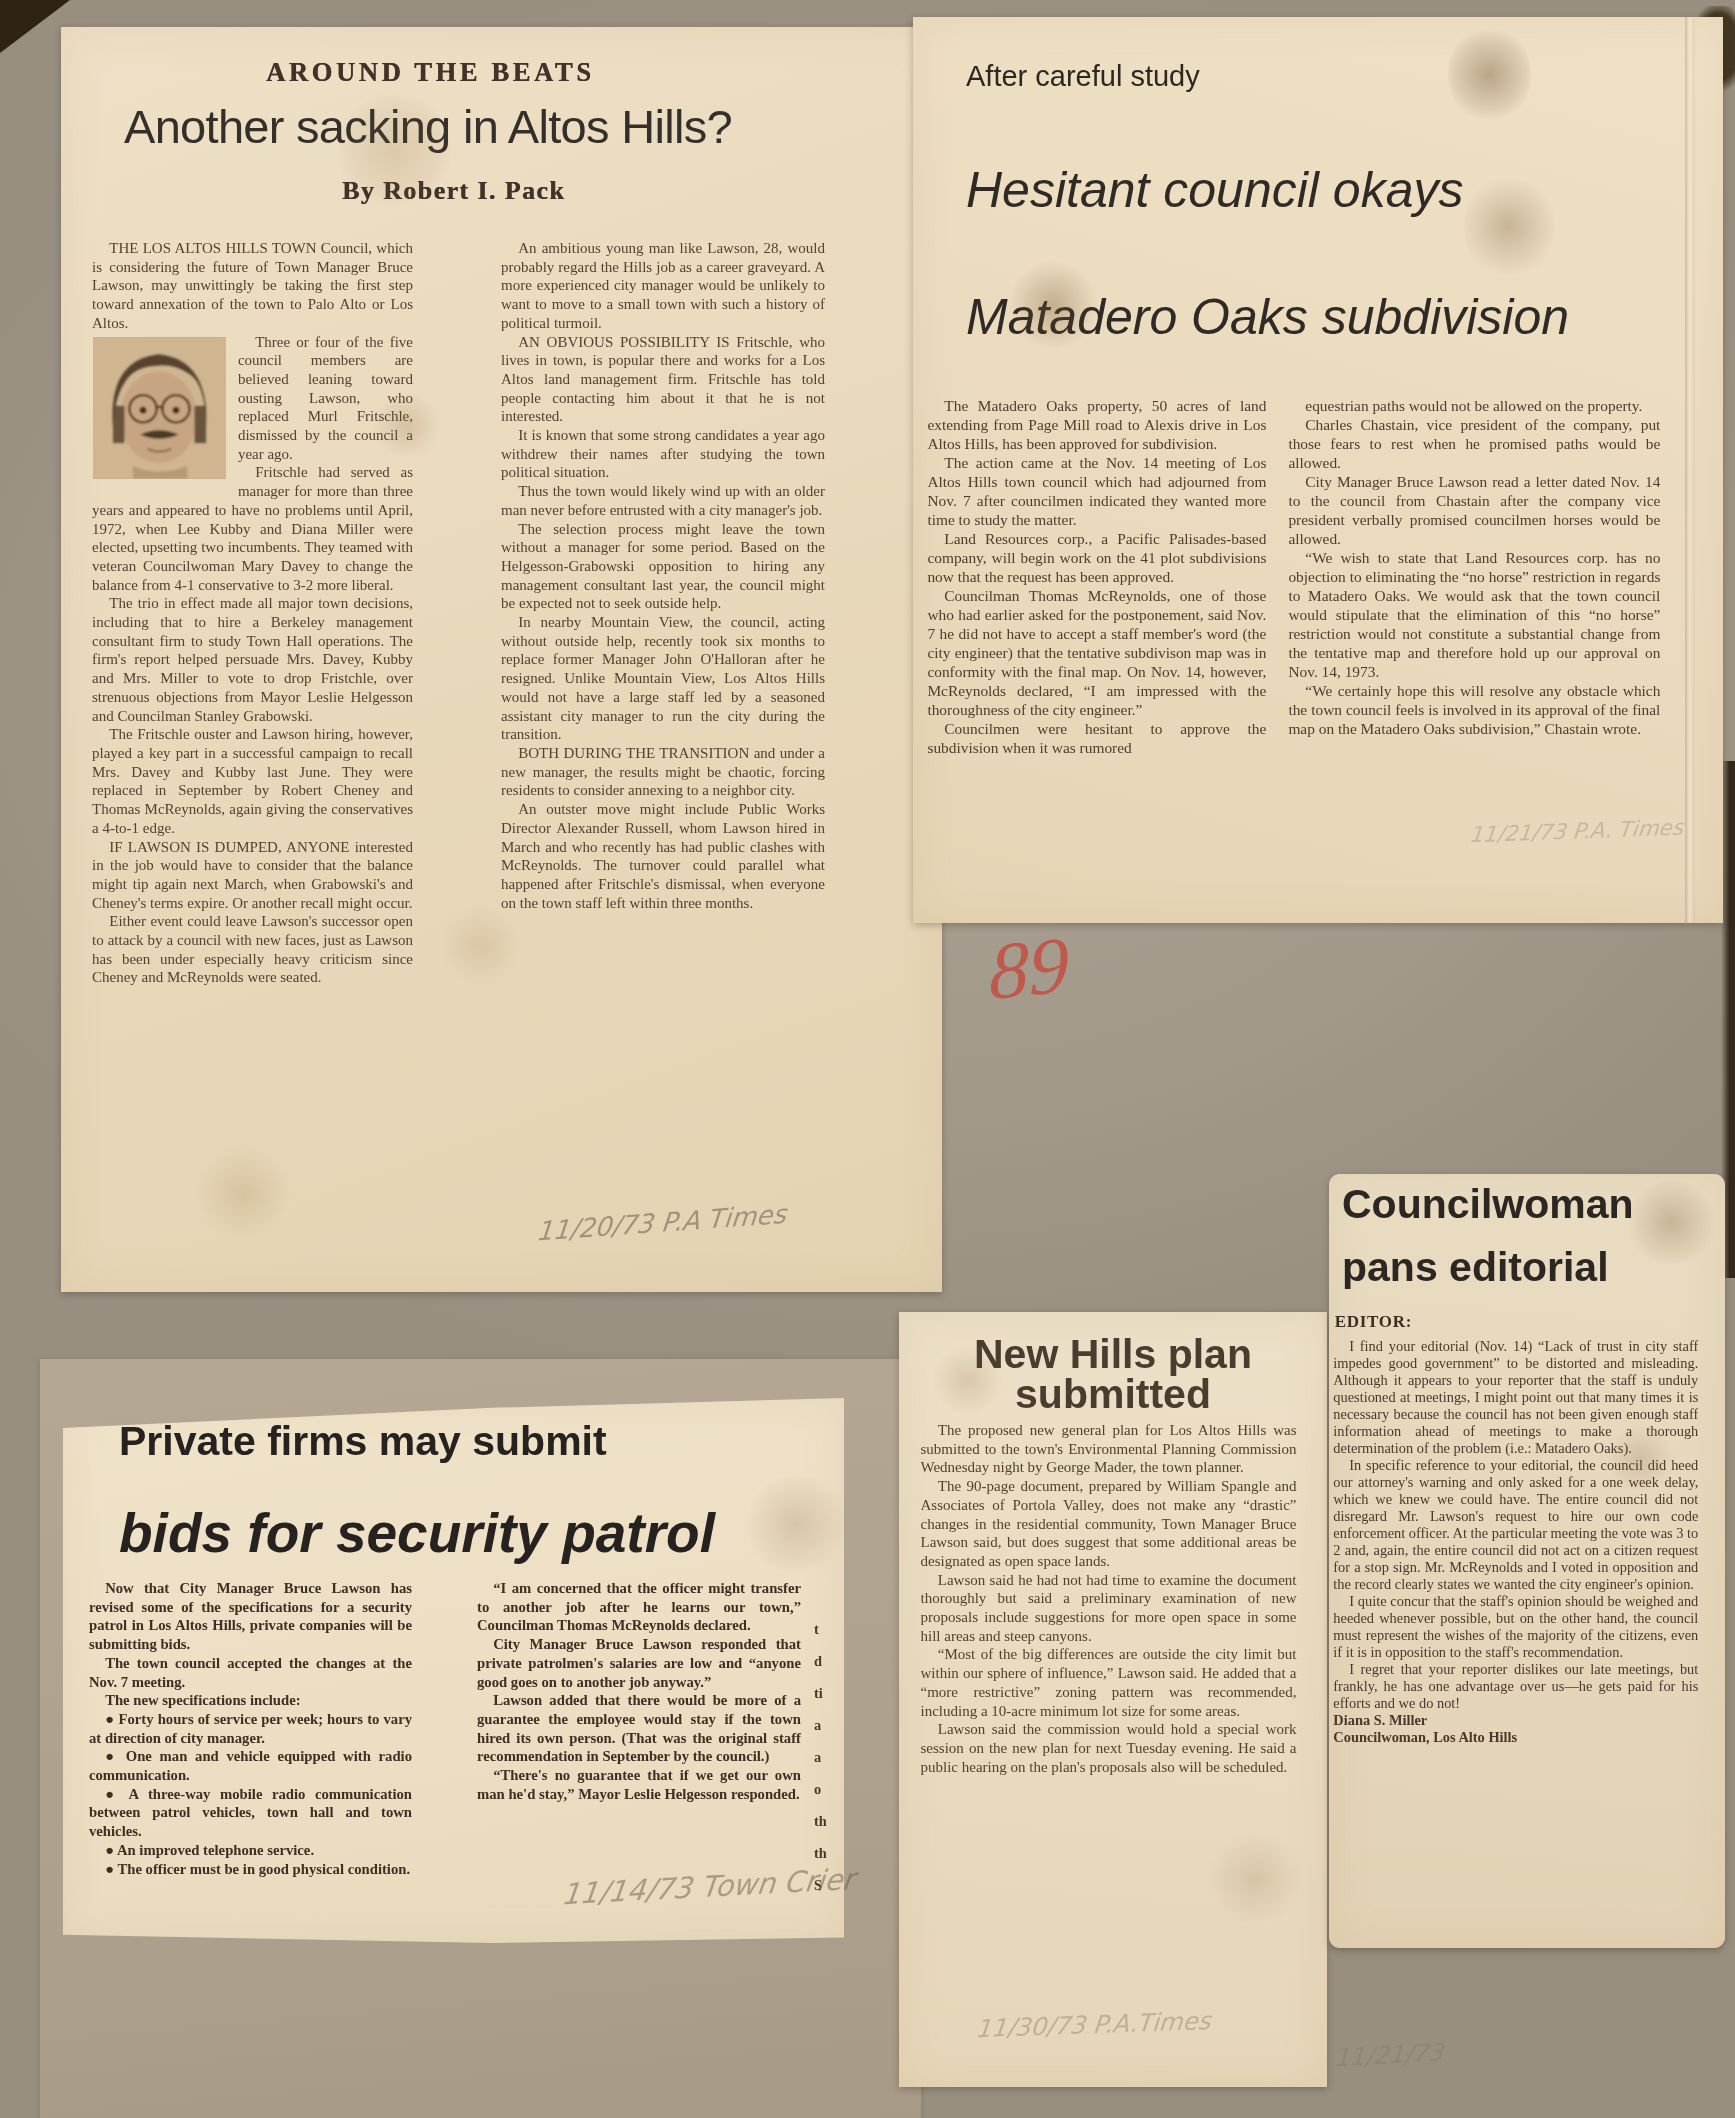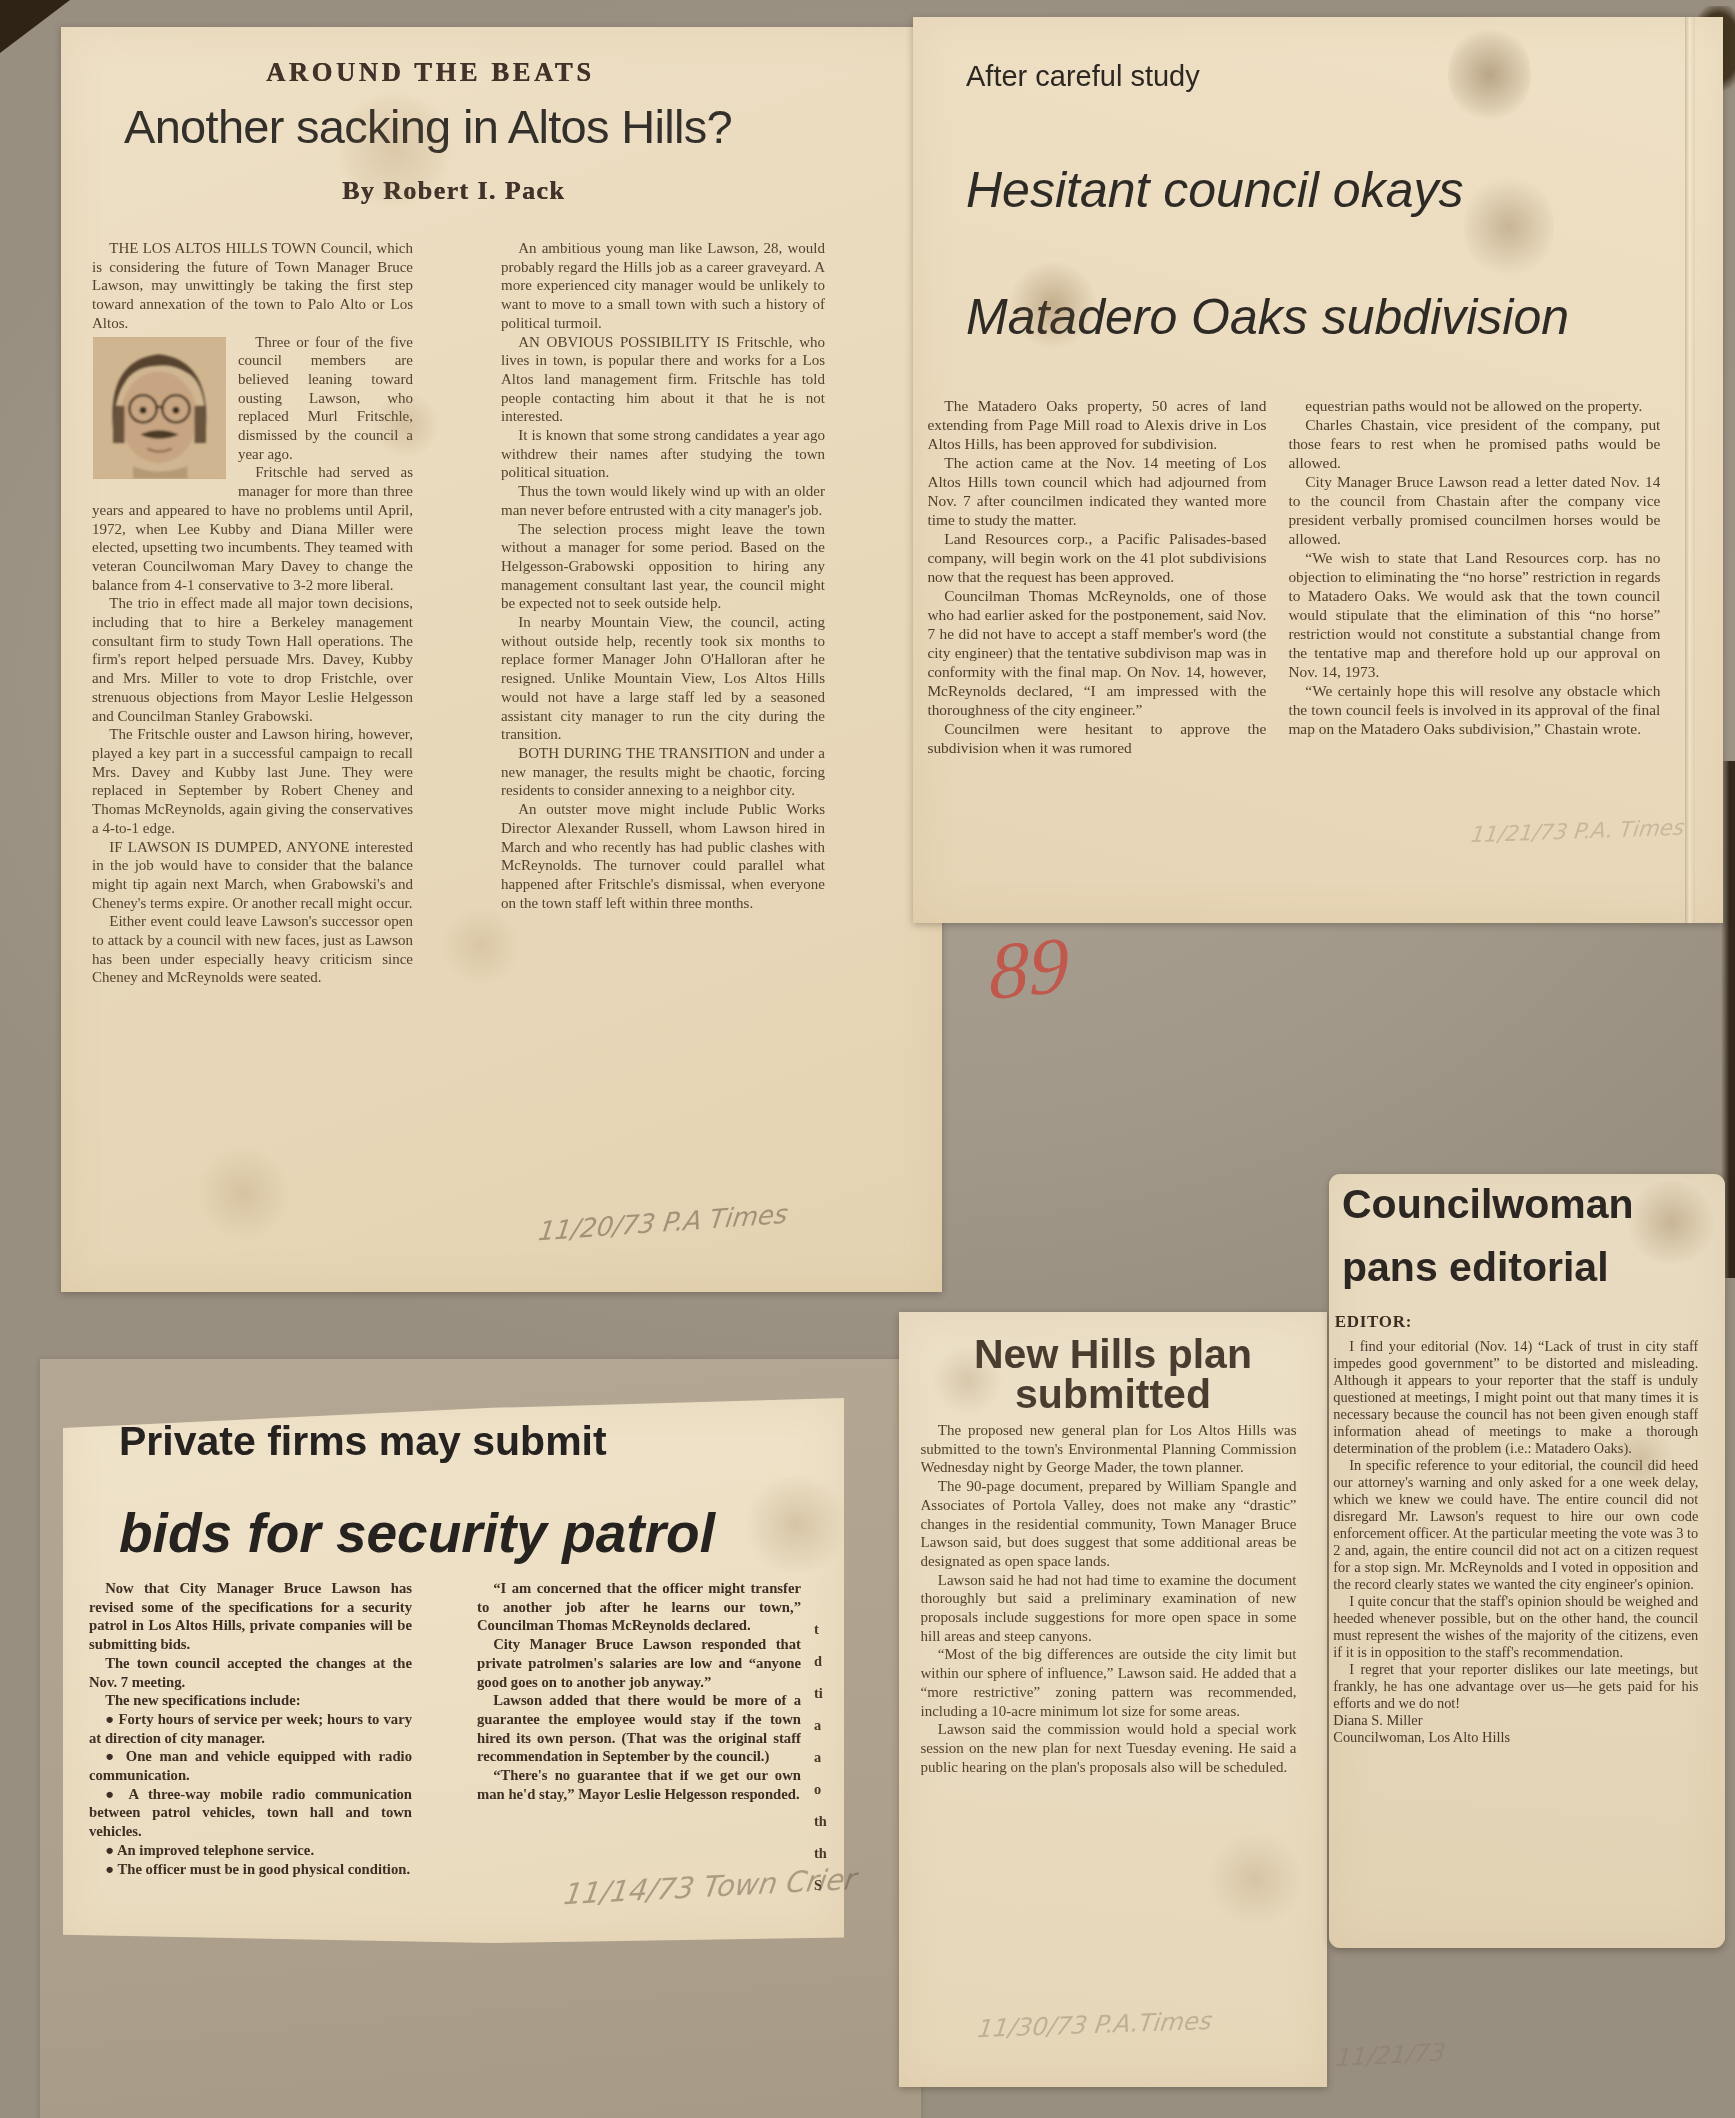--- a/index.html
+++ b/index.html
@@ -34,21 +34,21 @@
      transform-origin:left top;white-space:nowrap;}
   .rednum{position:absolute;left:989px;top:923px;font-size:80px;font-style:italic;
      color:#c64b3e;opacity:.82;transform:rotate(-6deg) skewX(-6deg);font-family:"Liberation Serif",serif;}
   .stain{position:absolute;border-radius:50%;pointer-events:none;}
   .corner-tl{position:absolute;left:0;top:0;width:70px;height:53px;background:#2e2315;
      clip-path:polygon(0 0,100% 0,0 100%);}
   .corner-tr{position:absolute;left:1676px;top:5.7px;width:59px;height:108px;
      background:radial-gradient(39px 61px at 72% 38%, #43361f, #453823 55%, rgba(69,56,35,0) 75%);}
   .edge-r{position:absolute;left:1721px;top:761px;width:14.4px;height:517px;
      background:linear-gradient(90deg, rgba(52,40,26,0), #33281b 60%);}
-  .sig{font-weight:normal;margin-left:80px;text-indent:0 !important;}
+  .sig{font-weight:bold;margin-left:80px;text-indent:0 !important;}
   .frag{position:absolute;overflow:hidden;white-space:pre-line;font-weight:bold;color:#4a382c;
      font-size:14.4px;line-height:32px;}
   .crease{position:absolute;background:linear-gradient(90deg,rgba(120,90,50,.25),rgba(245,235,210,.55) 45%,rgba(120,90,50,.08));}
   .specks{position:absolute;left:0;top:0;width:4.3px;height:4.3px;border-radius:50%;background:transparent;
      box-shadow:399px 429px 0 2.2px rgba(70,50,30,.30), 1500px 894px 0 2.2px rgba(70,50,30,.25),
        505px 1847px 0 2.2px rgba(60,45,30,.32), 177px 1039px 0 1.4px rgba(70,50,30,.25);}
 </style>
 </head>
 <body>
 

